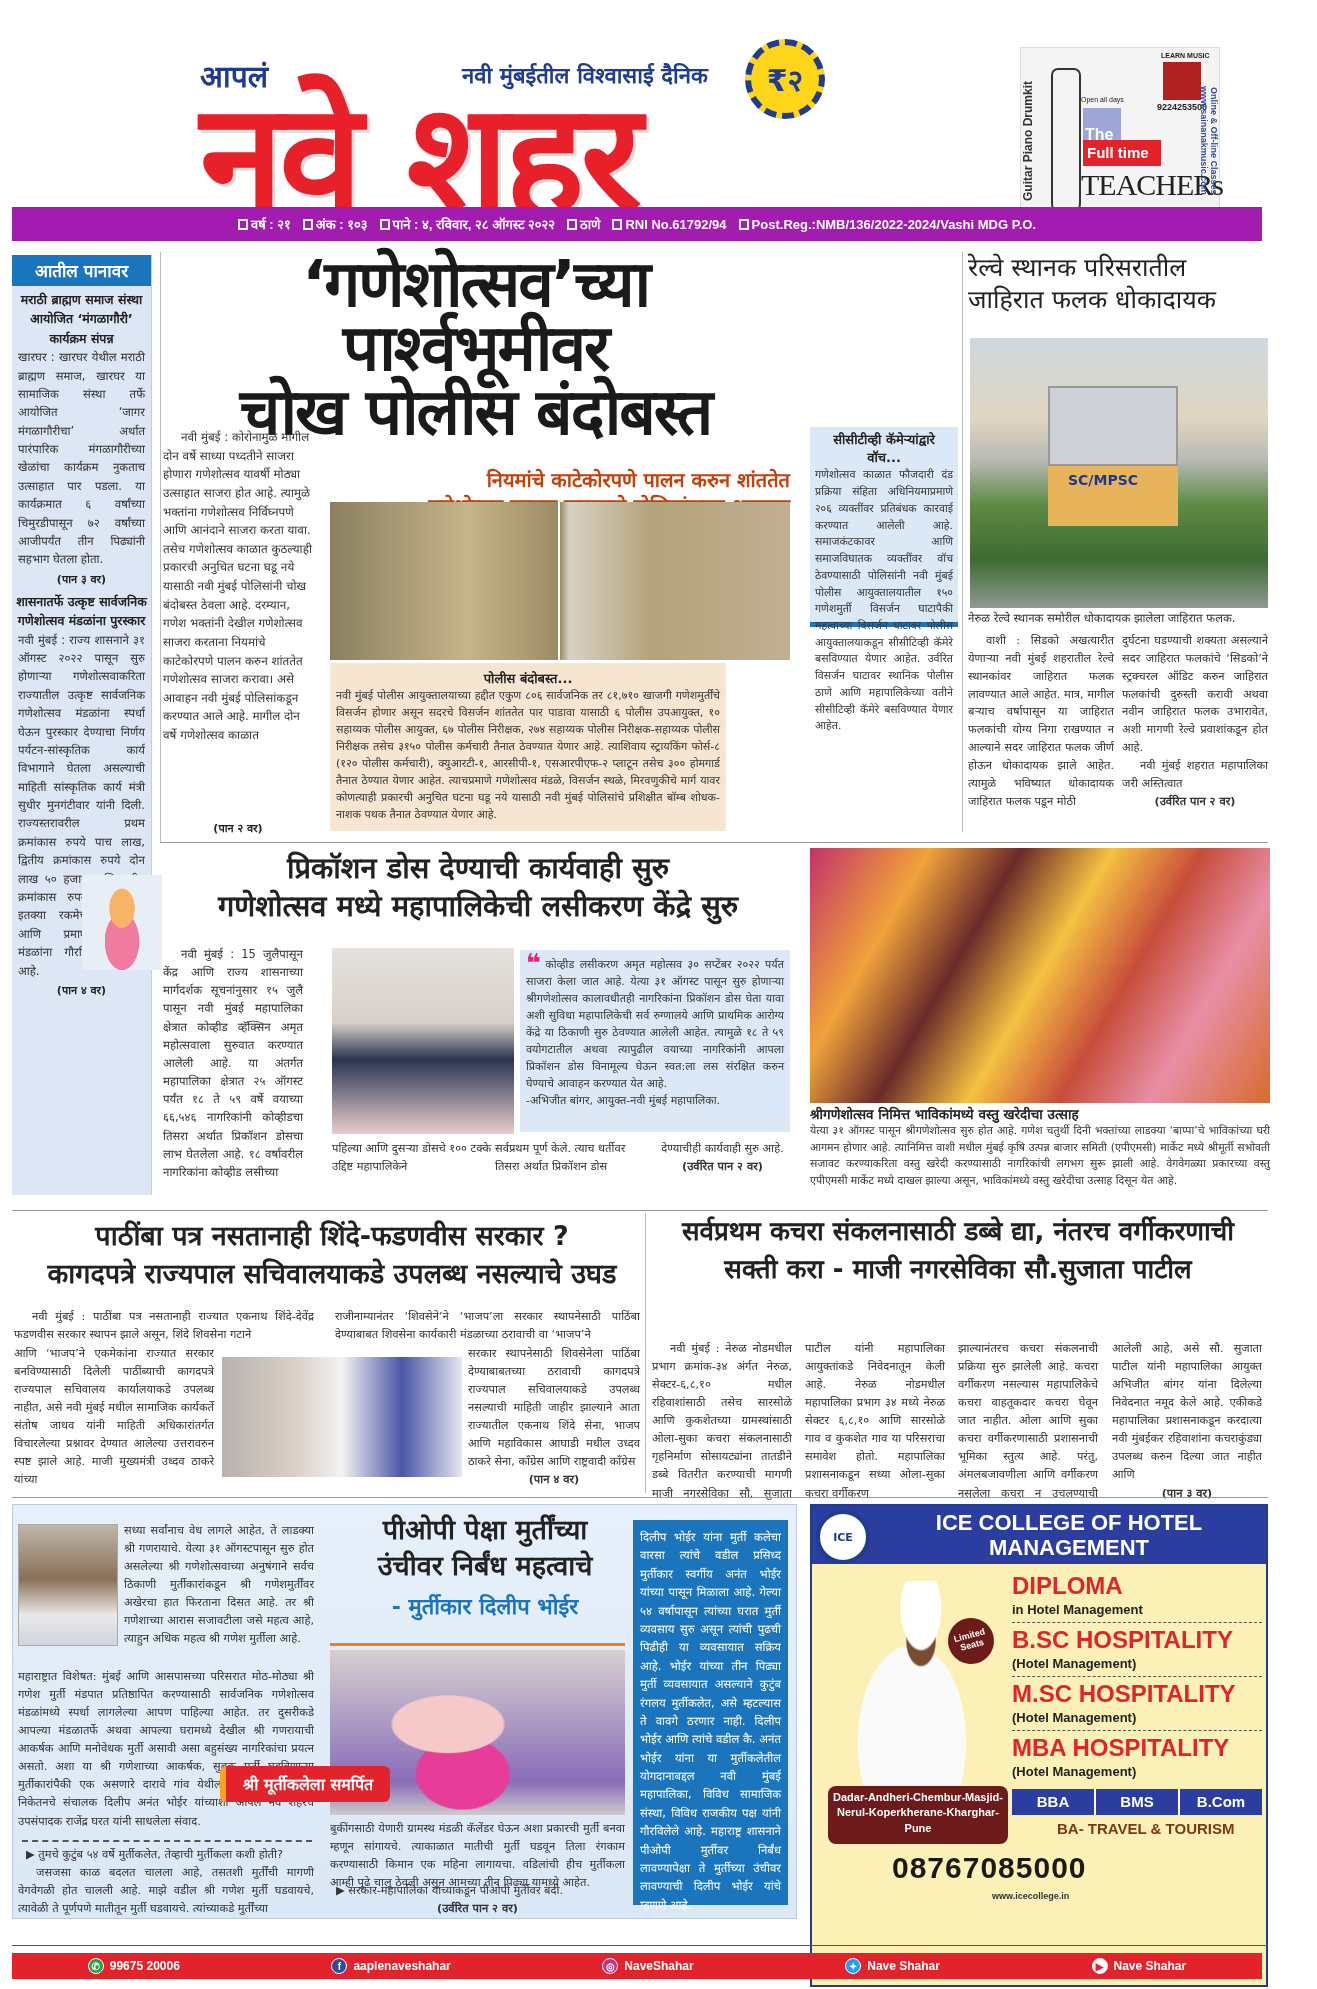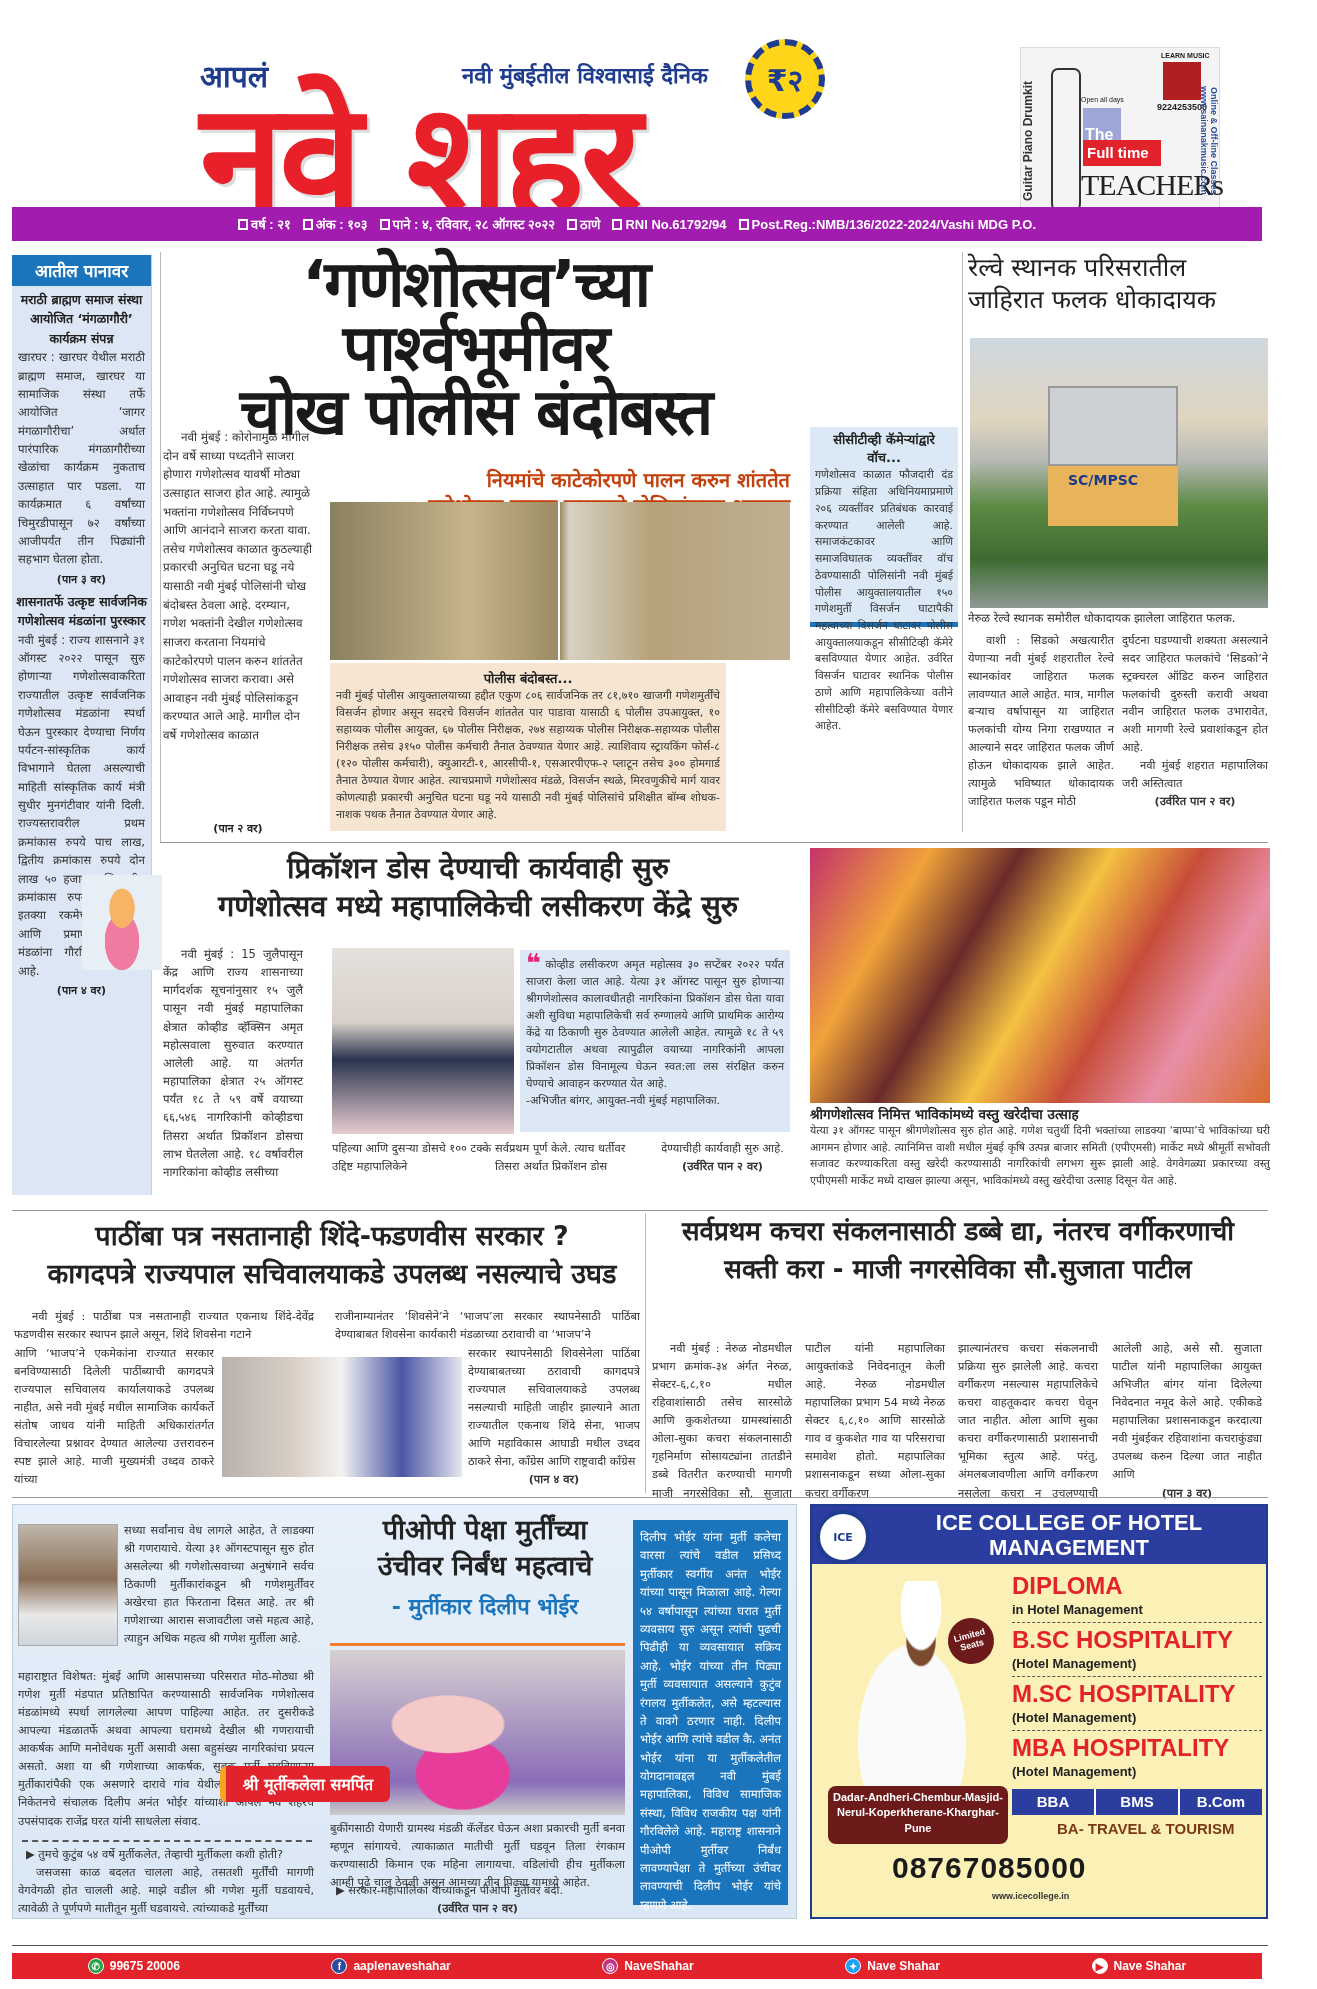--- a/index.html
+++ b/index.html
@@ -92,21 +92,21 @@
   .feat-text { font-size: 11.3px; line-height: 1.6; color: #333; text-align: justify; }
   .feat-head { left: 340px; top: 1512px; width: 290px; text-align: center; font-size: 27px; font-weight: bold; line-height: 1.35; color: #222; }
   .feat-sub { left: 340px; top: 1590px; width: 290px; text-align: center; font-size: 22px; font-weight: bold; color: #1b75bc; }
   .feat-rule { left: 330px; top: 1643px; width: 295px; height: 3px; background: #f07c2c; }
   .feat-img { left: 330px; top: 1650px; width: 295px; height: 165px; background: radial-gradient(ellipse at 40% 45%, #f5c9c8 0 22%, transparent 23%), radial-gradient(ellipse at 45% 75%, #e83c9b 0 20%, transparent 21%), linear-gradient(180deg, #d6d0d0, #8a6cb8 80%, #ccc); }
   .ribbon { left: 220px; top: 1766px; width: 170px; height: 36px; background: #e3232b; color: #fff; font-size: 16px; font-weight: bold; border-radius: 6px; display: flex; align-items: center; justify-content: center; border-left: 6px solid #f6a623; }
   .feat-blue { left: 633px; top: 1520px; width: 155px; height: 385px; background: #1b75bc; color: #fff; font-size: 11.5px; line-height: 1.6; padding: 8px 7px; text-align: justify; }
   .dashes { border-top: 2px dashed #555; }
 
   
-  .ice { left: 810px; top: 1504px; width: 458px; height: 415px; background: #fbf1b6; border: 2px solid #1f3c8f; }
+  .ice { left: 810px; top: 1504px; width: 458px; height: 483px; background: #fbf1b6; border: 2px solid #1f3c8f; }
   .ice-top { position: absolute; left: 0; top: 0; width: 454px; height: 58px; background: #2b3d9e; color: #fff; font-family: "Liberation Sans", sans-serif; font-weight: bold; font-size: 22px; text-align: center; line-height: 1.15; padding-top: 4px; padding-left: 60px; }
   .ice-logo { position: absolute; left: 4px; top: 4px; width: 54px; height: 54px; background: #ffffff; border-radius: 50%; border: 4px solid #1f3c8f; display: flex; align-items: center; justify-content: center; font-size: 11px; font-weight: bold; color: #1f3c8f; }
   .ice-course { position: absolute; left: 200px; font-family: "Liberation Sans", sans-serif; font-weight: bold; color: #e3232b; font-size: 24px; }
   .ice-sub { position: absolute; left: 200px; font-family: "Liberation Sans", sans-serif; font-weight: bold; color: #222; font-size: 13px; }
   .ice-dash { position: absolute; left: 200px; width: 250px; border-top: 1px dashed #555; }
   .chef { position: absolute; left: 10px; top: 75px; width: 180px; height: 230px; background: radial-gradient(ellipse at 55% 12%, #fff 0 14%, transparent 15%), radial-gradient(ellipse at 55% 26%, #7a4b2e 0 10%, transparent 11%), radial-gradient(ellipse at 50% 70%, #fafafa 0 42%, transparent 43%); }
   .limited { position: absolute; left: 136px; top: 112px; width: 46px; height: 46px; background: #6d1a1a; color: #fff; font-size: 9px; font-weight: bold; border-radius: 50%; display: flex; align-items: center; justify-content: center; text-align: center; line-height: 1.1; transform: rotate(-15deg); font-family: "Liberation Sans", sans-serif; }
   .locations { position: absolute; left: 16px; top: 308px; width: 180px; height: 58px; background: #6d1a1a; color: #fff; font-family: "Liberation Sans", sans-serif; font-weight: bold; font-size: 11px; text-align: center; line-height: 1.4; border-radius: 8px; padding-top: 4px; }
   .ice-boxes { position: absolute; left: 200px; top: 338px; width: 250px; height: 26px; display: flex; background: #2b3d9e; }
   .ice-boxes div { flex: 1; color: #fff; font-family: "Liberation Sans", sans-serif; font-weight: bold; font-size: 15px; text-align: center; line-height: 26px; border-right: 2px solid #fff; }
@@ -252,21 +252,21 @@
   <div>सरकार स्थापनेसाठी शिवसेनेला पाठिंबा देण्याबाबतच्या ठरावाची कागदपत्रे राज्यपाल सचिवालयाकडे उपलब्ध नसल्याची माहिती जाहीर झाल्याने आता राज्यातील एकनाथ शिंदे सेना, भाजप आणि महाविकास आघाडी मधील उध्दव ठाकरे सेना, कॉंग्रेस आणि राष्ट्रवादी कॉंग्रेस</div>
   <div style="text-align:center;font-weight:bold;">(पान ४ वर)</div>
 </div>
 
 <div class="abs divider-v" style="left:645px;top:1213px;height:280px;"></div>
 <div class="abs gar-head">
   <div>सर्वप्रथम कचरा संकलनासाठी डब्बे द्या, नंतरच वर्गीकरणाची</div>
   <div>सक्ती करा - माजी नगरसेविका सौ.सुजाता पाटील</div>
 </div>
 <div class="abs gar-col" style="left:652px;text-indent:18px;">नवी मुंबई : नेरुळ नोडमधील प्रभाग क्रमांक-३४ अंर्गत नेरुळ, सेक्टर-६,८,१० मधील रहिवाशांसाठी तसेच सारसोळे आणि कुकशेतच्या ग्रामस्थांसाठी ओला-सुका कचरा संकलनासाठी गृहनिर्माण सोसायट्यांना तातडीने डब्बे वितरीत करण्याची मागणी माजी नगरसेविका सौ. सुजाता सुरज</div>
-<div class="abs gar-col" style="left:805px;">पाटील यांनी महापालिका आयुक्तांकडे निवेदनातून केली आहे. नेरुळ नोडमधील महापालिका प्रभाग 54 मध्ये नेरुळ सेक्टर ६,८,१० आणि सारसोळे गाव व कुकशेत गाव या परिसराचा समावेश होतो. महापालिका प्रशासनाकडून सध्या ओला-सुका कचरा वर्गीकरण</div>
+<div class="abs gar-col" style="left:805px;">पाटील यांनी महापालिका आयुक्तांकडे निवेदनातून केली आहे. नेरुळ नोडमधील महापालिका प्रभाग ३४ मध्ये नेरुळ सेक्टर ६,८,१० आणि सारसोळे गाव व कुकशेत गाव या परिसराचा समावेश होतो. महापालिका प्रशासनाकडून सध्या ओला-सुका कचरा वर्गीकरण</div>
 <div class="abs gar-col" style="left:958px;">झाल्यानंतरच कचरा संकलनाची प्रक्रिया सुरु झालेली आहे. कचरा वर्गीकरण नसल्यास महापालिकेचे कचरा वाहतूकदार कचरा घेवून जात नाहीत. ओला आणि सुका कचरा वर्गीकरणासाठी प्रशासनाची भूमिका स्तुत्य आहे. परंतु, अंमलबजावणीला आणि वर्गीकरण नसलेला कचरा न उचलण्याची भूमिका घाईत घेण्यात</div>
 <div class="abs gar-col" style="left:1112px;width:150px;">
   <div>आलेली आहे, असे सौ. सुजाता पाटील यांनी महापालिका आयुक्त अभिजीत बांगर यांना दिलेल्या निवेदनात नमूद केले आहे. एकीकडे महापालिका प्रशासनाकडून करदात्या नवी मुंबईकर रहिवाशांना कचराकुंड्या उपलब्ध करुन दिल्या जात नाहीत आणि</div>
   <div style="text-align:center;font-weight:bold;">(पान ३ वर)</div>
 </div>
 
 <div class="abs hr" style="left:12px;top:1497px;width:1256px;"></div>
 <div class="abs feature"></div>
 <div class="abs portrait"></div>
 <div class="abs feat-text" style="left:124px;top:1522px;width:190px;">सध्या सर्वांनाच वेध लागले आहेत, ते लाडक्या श्री गणरायाचे. येत्या ३१ ऑगस्टपासून सुरु होत असलेल्या श्री गणेशोत्सवाच्या अनुषंगाने सर्वच ठिकाणी मुर्तीकारांकडून श्री गणेशमुर्तींवर अखेरचा हात फिरताना दिसत आहे. तर श्री गणेशाच्या आरास सजावटीला जसे महत्व आहे, त्याहुन अधिक महत्व श्री गणेश मुर्तीला आहे.</div>

